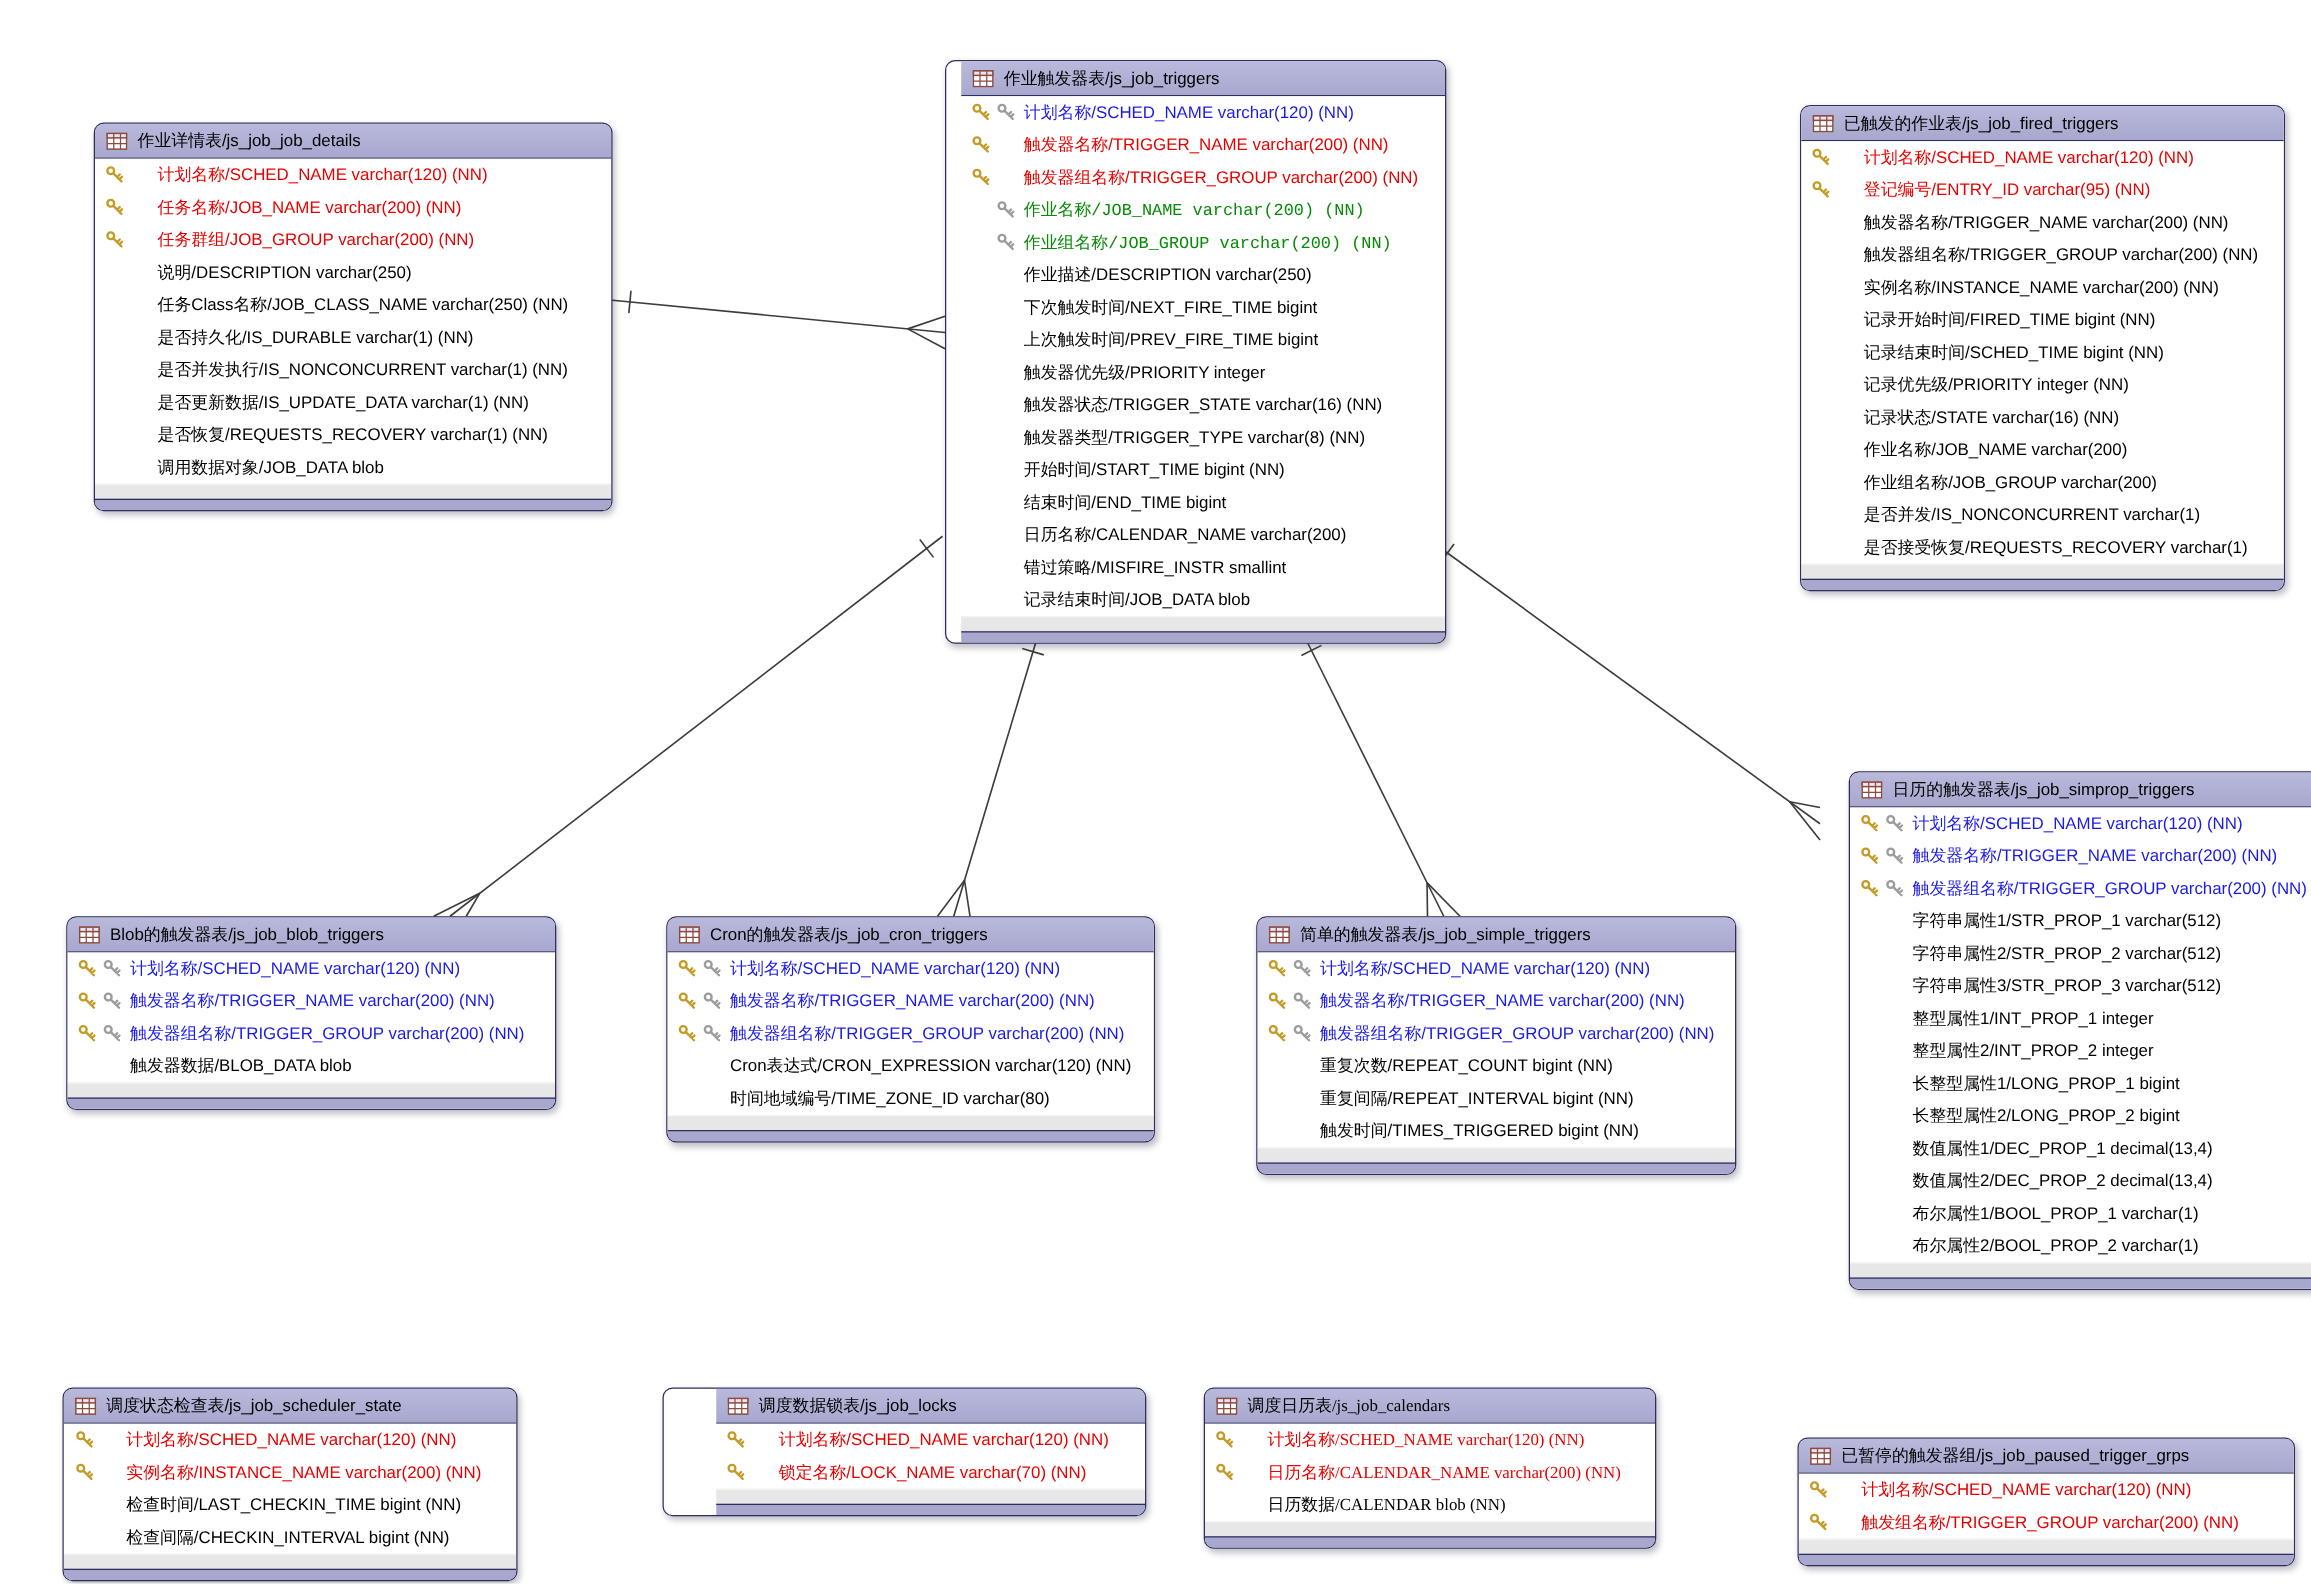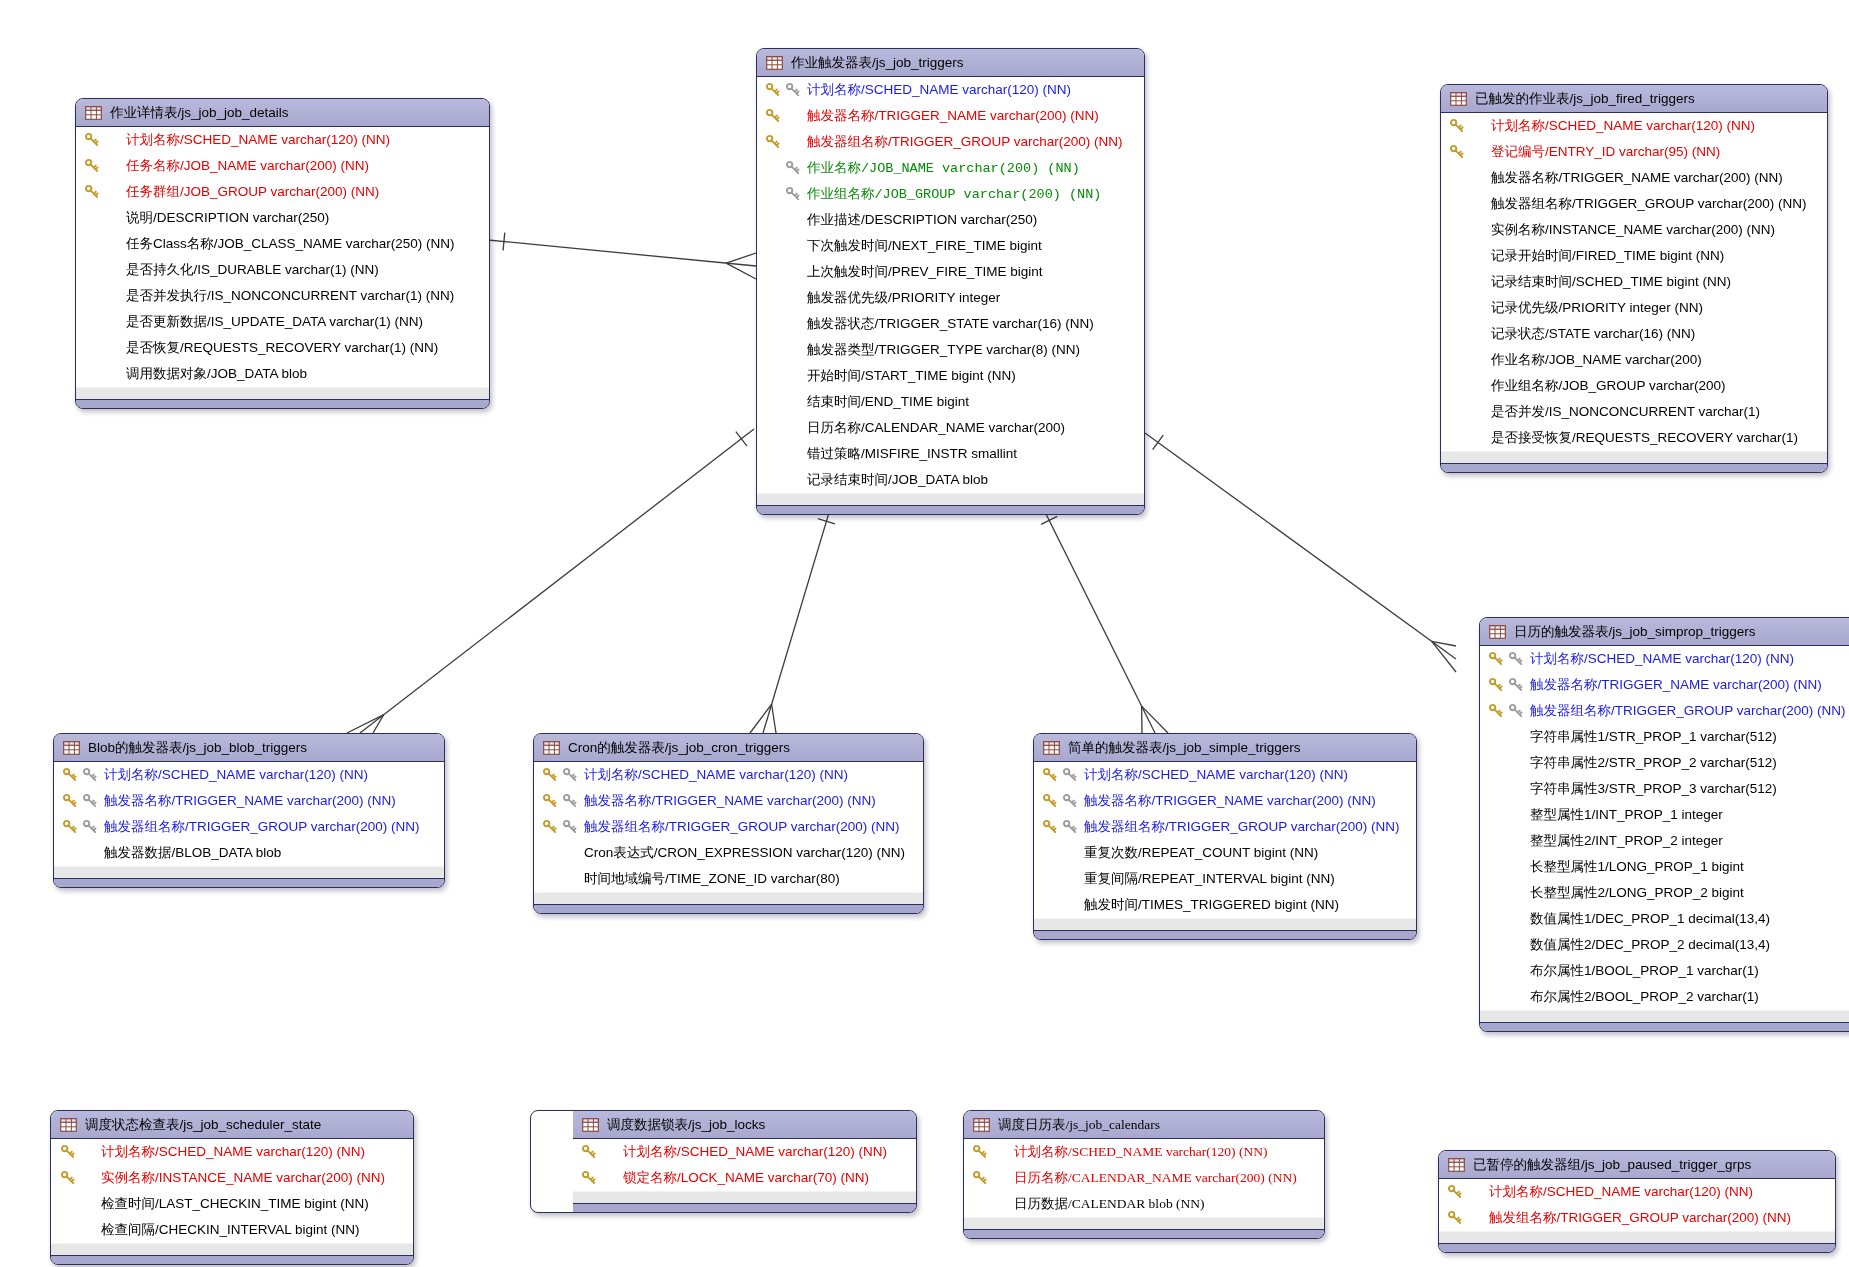--- a/index.html
+++ b/index.html
@@ -151,21 +151,21 @@
   </div>
         <div class="t-row col">
     <span class="slot s1"></span>
     <span class="slot s2"></span>
     <span class="t-col-text">调用数据对象/JOB_DATA blob</span>
   </div>
       </div>
     <div class="t-footer"></div>
     <div class="t-footbar"></div>
   </div>
-    <div class="table" style="left: 756px; top: 48px; width: 387px;">
+    <div class="table" style="left: 756px; top: 48px; width: 387px; padding-left: 12px;">
     <div class="t-header">
       <span class="t-icon">
         <svg viewBox="0 0 17 14" width="17" height="14">
           <rect x="0.7" y="0.7" width="15.6" height="12.6" fill="#ffffff" stroke="#8d4a3f" stroke-width="1.2"></rect>
           <rect x="0.7" y="0.7" width="15.6" height="3.6" fill="#e9e2f2" stroke="#8d4a3f" stroke-width="1.2"></rect>
           <line x1="6" y1="1" x2="6" y2="13.3" stroke="#8d4a3f" stroke-width="1"></line>
           <line x1="11.4" y1="1" x2="11.4" y2="13.3" stroke="#8d4a3f" stroke-width="1"></line>
           <line x1="1" y1="8.8" x2="16.3" y2="8.8" stroke="#8d4a3f" stroke-width="1"></line>
         </svg>
       </span>
@@ -473,21 +473,21 @@
   </div>
         <div class="t-row col">
     <span class="slot s1"></span>
     <span class="slot s2"></span>
     <span class="t-col-text">时间地域编号/TIME_ZONE_ID varchar(80)</span>
   </div>
       </div>
     <div class="t-footer"></div>
     <div class="t-footbar"></div>
   </div>
-    <div class="table" style="left: 1005px; top: 733px; width: 382px; margin-left: 28px;">
+    <div class="table" style="left: 1005px; top: 733px; width: 382px;">
     <div class="t-header">
       <span class="t-icon">
         <svg viewBox="0 0 17 14" width="17" height="14">
           <rect x="0.7" y="0.7" width="15.6" height="12.6" fill="#ffffff" stroke="#8d4a3f" stroke-width="1.2"></rect>
           <rect x="0.7" y="0.7" width="15.6" height="3.6" fill="#e9e2f2" stroke="#8d4a3f" stroke-width="1.2"></rect>
           <line x1="6" y1="1" x2="6" y2="13.3" stroke="#8d4a3f" stroke-width="1"></line>
           <line x1="11.4" y1="1" x2="11.4" y2="13.3" stroke="#8d4a3f" stroke-width="1"></line>
           <line x1="1" y1="8.8" x2="16.3" y2="8.8" stroke="#8d4a3f" stroke-width="1"></line>
         </svg>
       </span>

